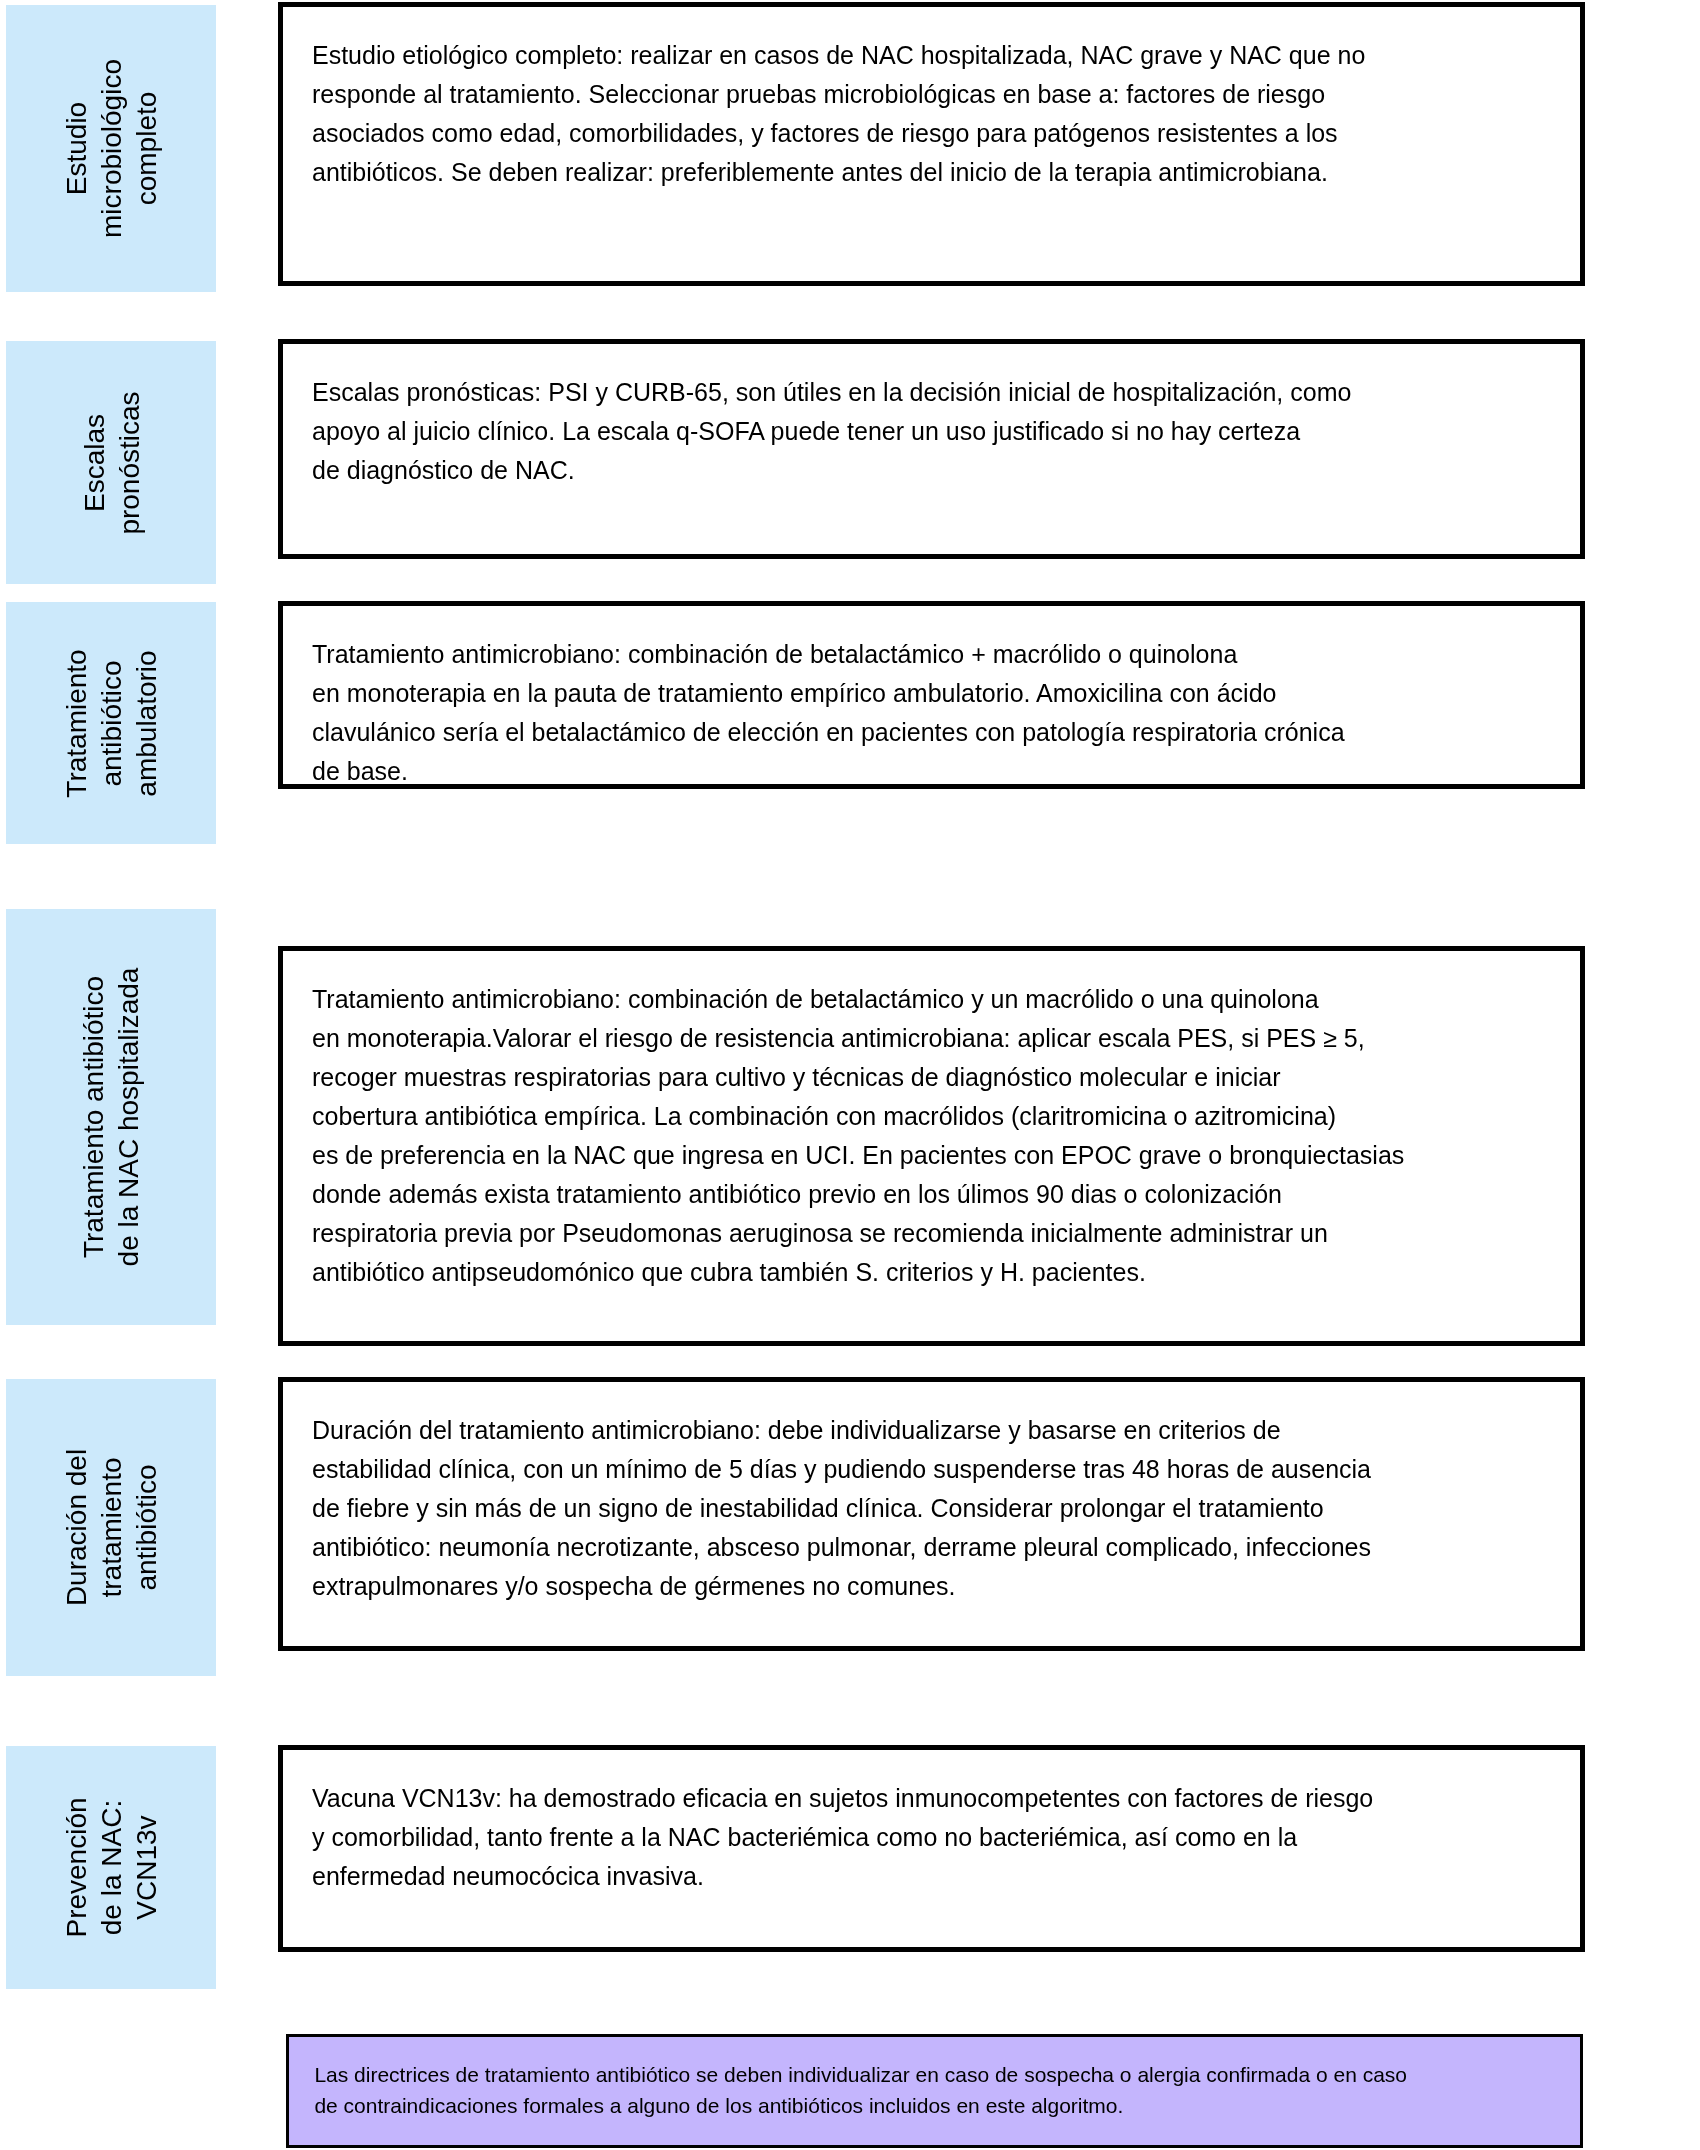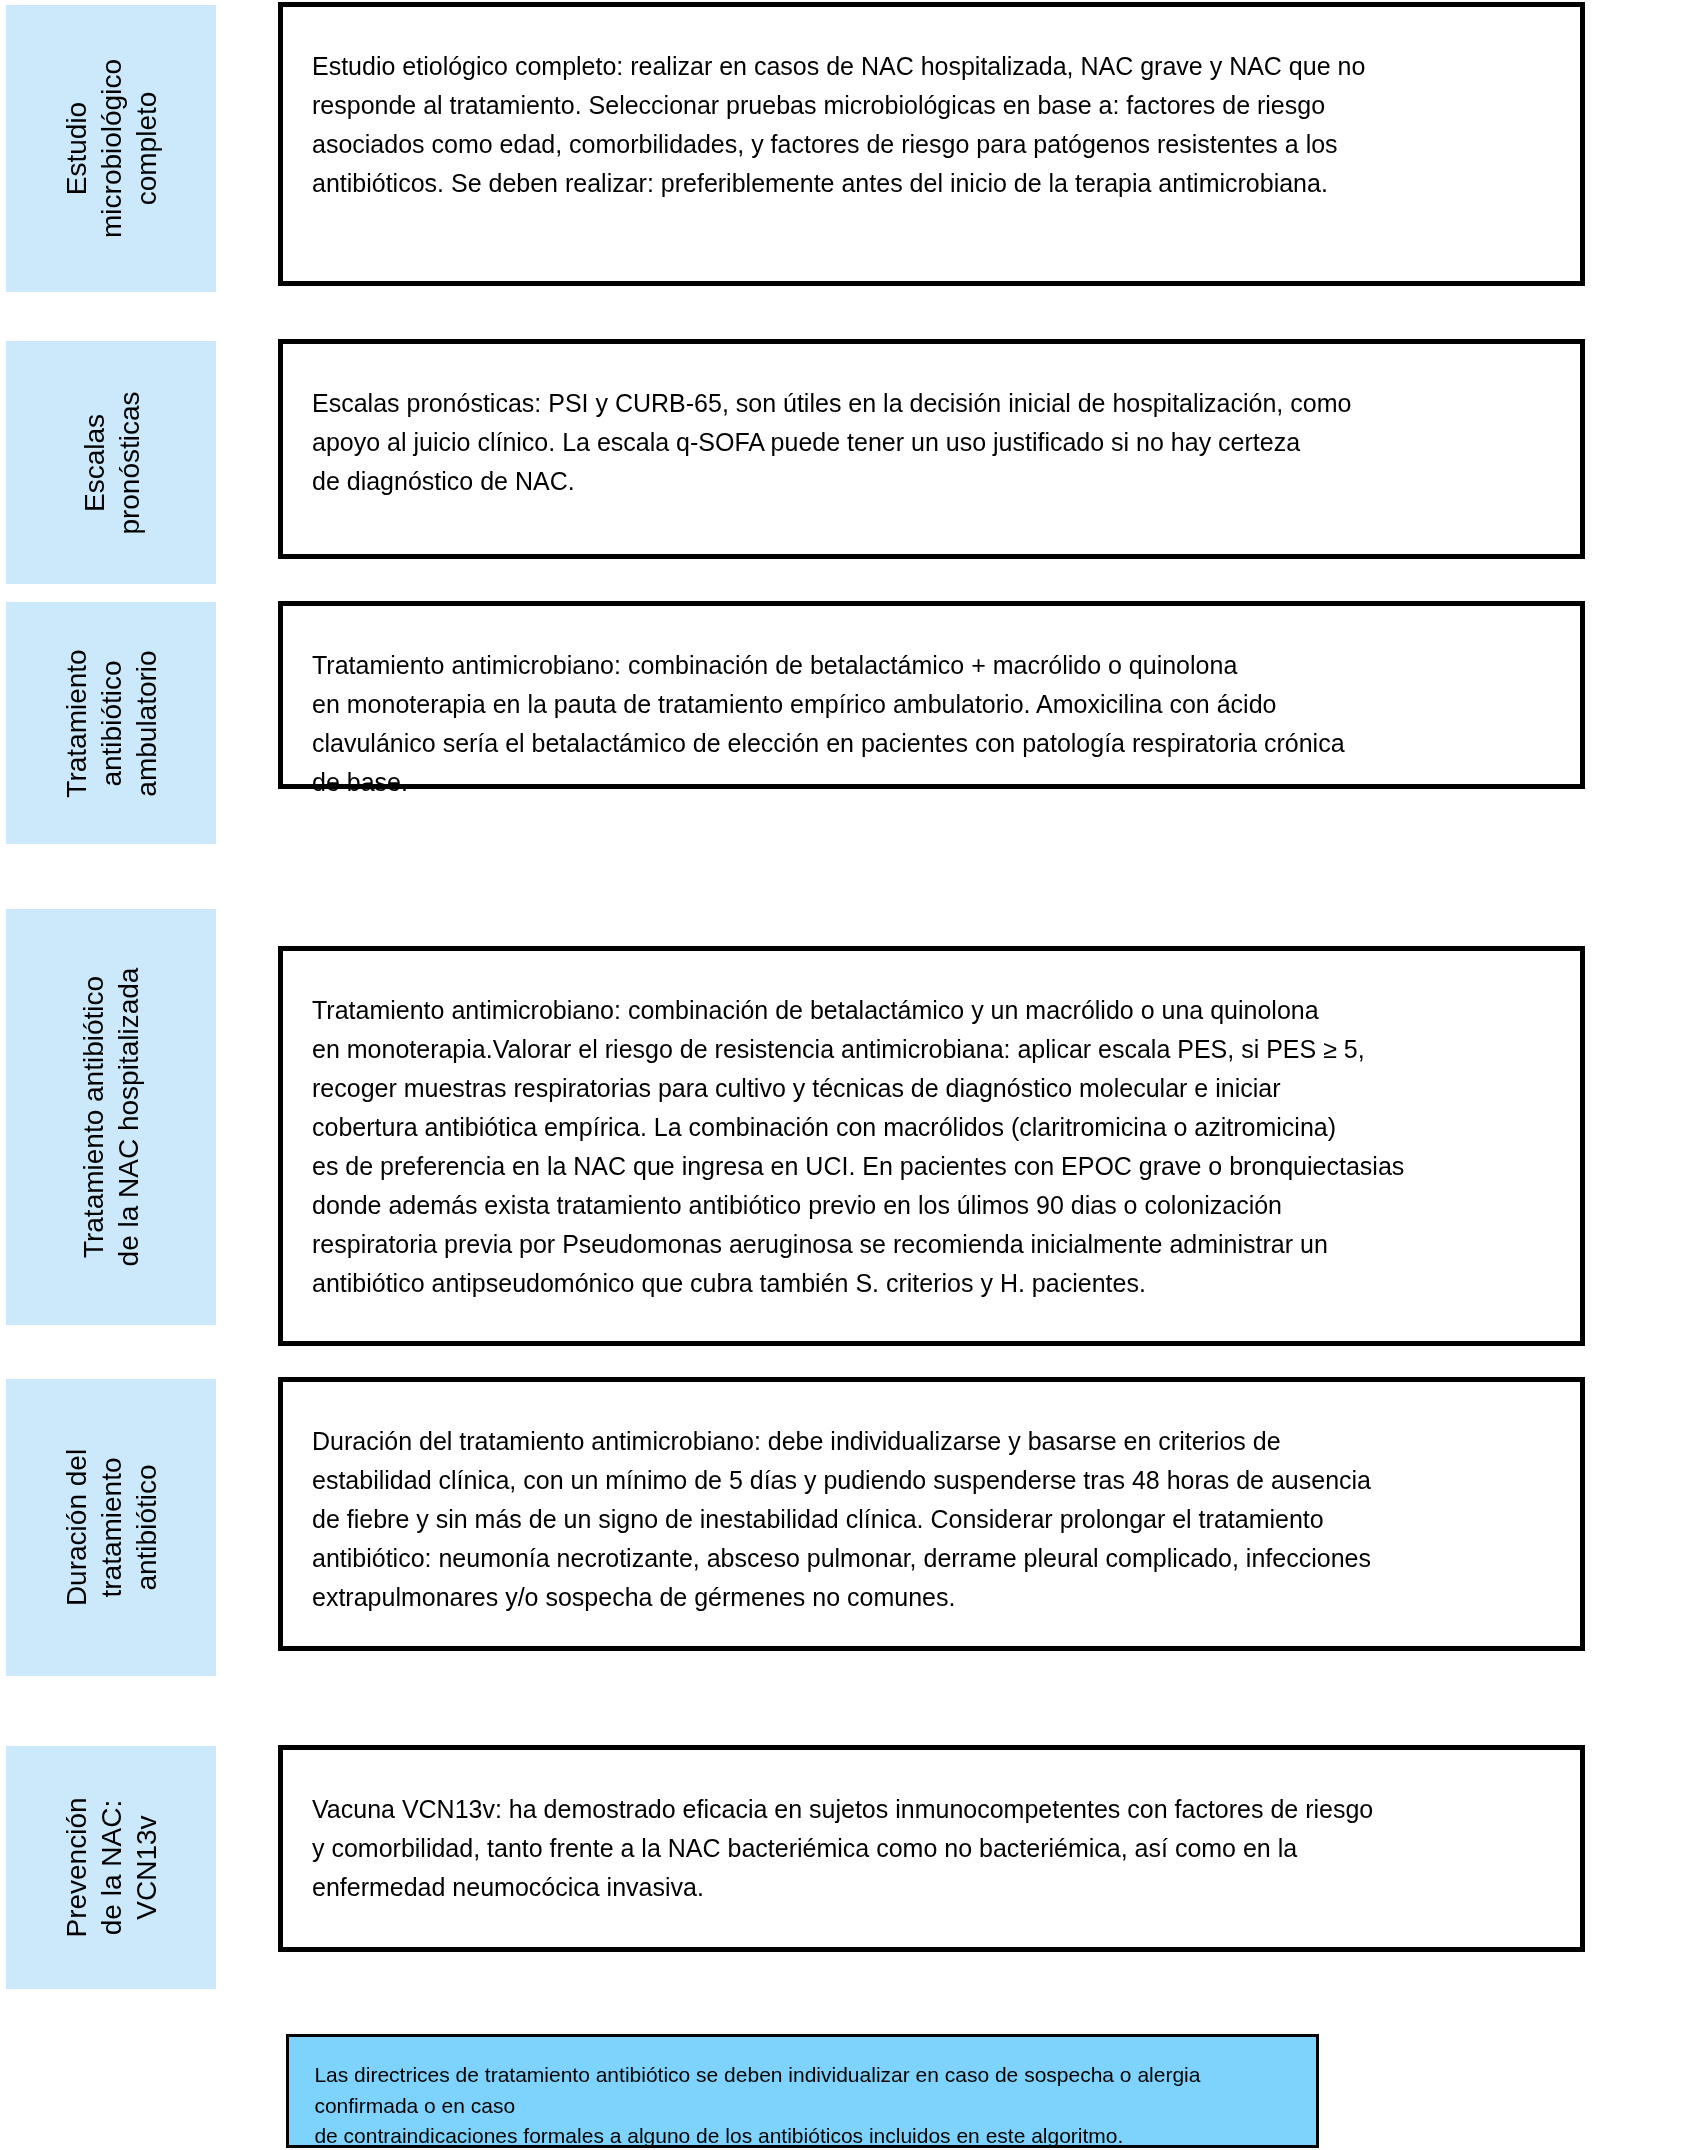--- a/index.html
+++ b/index.html
@@ -30,45 +30,45 @@
   }
   .text-box {
     position: absolute;
     left: 278px;
     width: 1307px;
     border: 5.1px solid var(--border-color, #000000);
     background: #ffffff;
     box-sizing: border-box;
   }
   .text-body {
-    padding: 40px 29px;
+    padding: 29px 29px;
     font-size: 25px;
     line-height: 39px;
     white-space: pre-wrap;
   }
   .s1 .label-box { top: 5.1px;    height: 287px; }
   .s1 .text-box  { top: 1.9px;    height: 284px; }
   .s2 .label-box { top: 341px;  height: 243px; }
   .s2 .text-box  { top: 339px;  height: 220px; }
   .s3 .label-box { top: 602px;  height: 242px; }
   .s3 .text-box  { top: 601px;  height: 188px; }
   .s4 .label-box { top: 909px; height: 416px; }
   .s4 .text-box  { top: 910px; height: 400px; margin-top: 36px; }
   .s5 .label-box { top: 1379px; height: 297px; }
   .s5 .text-box  { top: 1377px; height: 274px; }
   .s6 .label-box { top: 1746px; height: 243px; }
   .s6 .text-box  { top: 1745px; height: 207px; }
   .footer-box {
     position: absolute;
     left: 286px;
     top: 2034px;
-    width: 1033px;
+    width: 1297px;
     height: 114px;
     border: 3.8px solid var(--border-color, #000000);
-    background: #7dd3fc;
+    background: #c4b5fd;
     box-sizing: border-box;
   }
   .footer-text {
     padding: 23px 25.4px;
     font-size: 21px;
     line-height: 30.5px;
     white-space: pre-wrap;
   }
   .italic { }
 </style>

